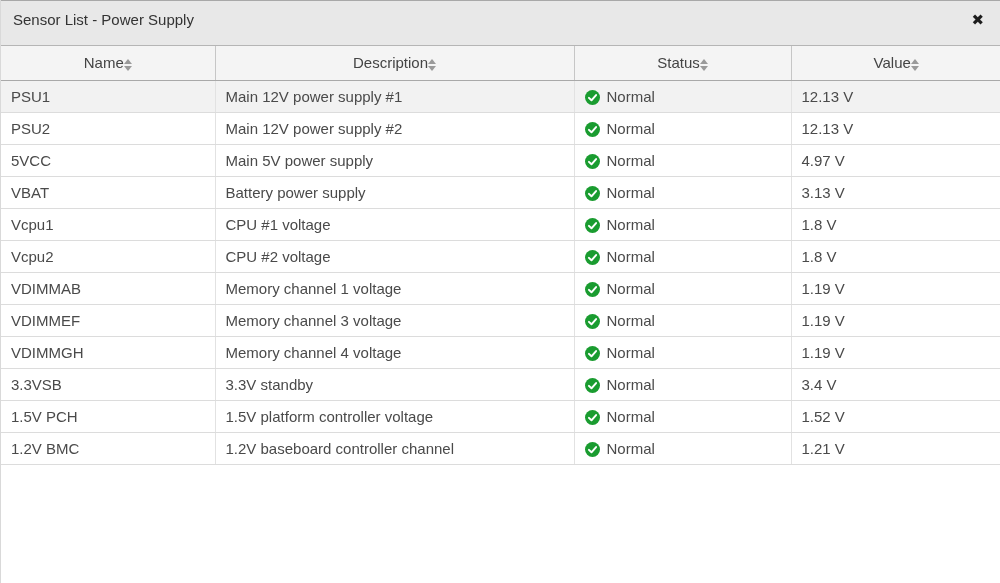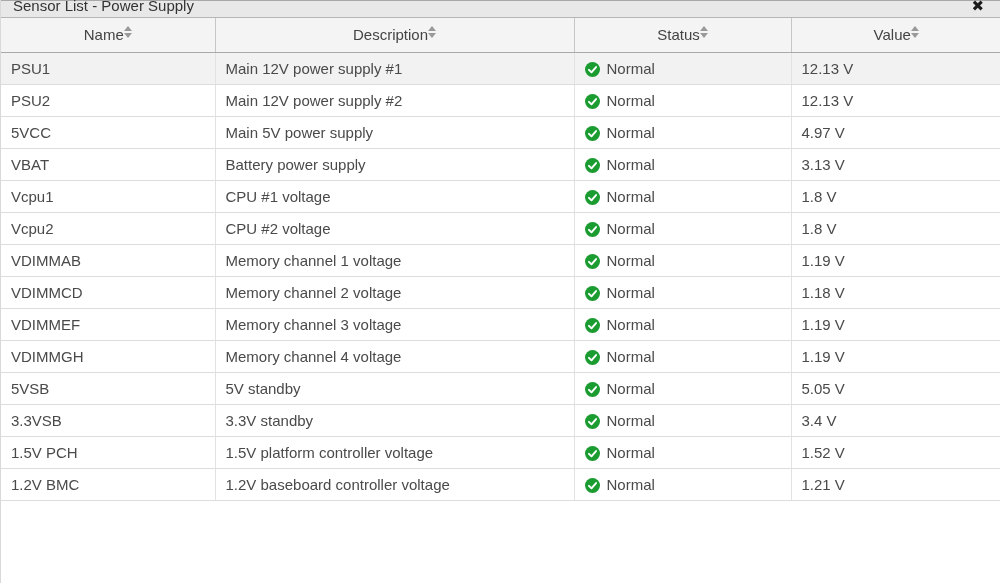--- a/index.html
+++ b/index.html
@@ -7,21 +7,21 @@
   body {
     font-family:"Liberation Sans","DejaVu Sans",sans-serif;
     width:1000px; height:583px; overflow:hidden;
   }
   .panel {
     width:1000px; height:583px; background:#fff; position:relative;
     border-left:1px solid #d9d9d9;
   }
   
   .titlebar {
-    height:18px; background:var(--titlebar-bg,#e8e8e8);
+    height:46px; background:var(--titlebar-bg,#e8e8e8);
     border-top:1px solid #a8a8a8; border-bottom:1px solid #b5b5b5;
     display:flex; align-items:center; justify-content:space-between;
     padding:0 14px 8px 12px;
   }
   .titlebar .title { font-size:15px; color:#333; }
   .close-btn {
     font-size:15px; font-weight:bold; color:#1c1c1c; cursor:pointer;
     line-height:1; padding:2px; user-select:none;
   }
   
@@ -30,21 +30,21 @@
   col.c-desc  { width:359px; }
   col.c-status{ width:217px; }
   col.c-value { width:210px; }
   thead th {
     height:34px; background:var(--header-bg,#f4f4f4);
     border-right:1px solid #c6c6c6; border-bottom:1px solid #a9a9a9;
     font-weight:normal; font-size:15px; color:#444;
     text-align:center; vertical-align:middle; cursor:pointer;
   }
   thead th:last-child { border-right:none; }
-  .th-inner { display:inline-flex; align-items:flex-start; }
+  .th-inner { display:inline-flex; align-items:flex-end; }
   .sort-icon { display:inline-flex; flex-direction:column; gap:2px; }
   .sort-icon .tri-up {
     width:0; height:0;
     border-left:4px solid transparent; border-right:4px solid transparent;
     border-bottom:5px solid #9a9a9a;
   }
   .sort-icon .tri-down {
     width:0; height:0;
     border-left:4px solid transparent; border-right:4px solid transparent;
     border-top:5px solid #9a9a9a;
@@ -210,34 +210,20 @@
           <svg width="15" height="15" viewBox="0 0 16 16" aria-hidden="true">
             <circle cx="8" cy="8" r="8" fill="var(--status-ok,#1a9c30)"></circle>
             <path d="M4.2 8.4 L6.9 11 L11.8 5.4" fill="none" stroke="#ffffff" stroke-width="2.1" stroke-linecap="round" stroke-linejoin="round"></path>
           </svg>
           <span>Normal</span>
         </span>
       </td>
       <td><span>1.19 V</span></td>
     </tr>
         <tr>
-      <td><span>VDIMMCD</span></td>
-      <td><span>Memory channel 2 voltage</span></td>
-      <td>
-        <span class="status-cell">
-          <svg width="15" height="15" viewBox="0 0 16 16" aria-hidden="true">
-            <circle cx="8" cy="8" r="8" fill="var(--status-ok,#1a9c30)"></circle>
-            <path d="M4.2 8.4 L6.9 11 L11.8 5.4" fill="none" stroke="#ffffff" stroke-width="2.1" stroke-linecap="round" stroke-linejoin="round"></path>
-          </svg>
-          <span>Normal</span>
-        </span>
-      </td>
-      <td><span>1.18 V</span></td>
-    </tr>
-        <tr>
       <td><span>VDIMMEF</span></td>
       <td><span>Memory channel 3 voltage</span></td>
       <td>
         <span class="status-cell">
           <svg width="15" height="15" viewBox="0 0 16 16" aria-hidden="true">
             <circle cx="8" cy="8" r="8" fill="var(--status-ok,#1a9c30)"></circle>
             <path d="M4.2 8.4 L6.9 11 L11.8 5.4" fill="none" stroke="#ffffff" stroke-width="2.1" stroke-linecap="round" stroke-linejoin="round"></path>
           </svg>
           <span>Normal</span>
         </span>
@@ -252,34 +238,20 @@
           <svg width="15" height="15" viewBox="0 0 16 16" aria-hidden="true">
             <circle cx="8" cy="8" r="8" fill="var(--status-ok,#1a9c30)"></circle>
             <path d="M4.2 8.4 L6.9 11 L11.8 5.4" fill="none" stroke="#ffffff" stroke-width="2.1" stroke-linecap="round" stroke-linejoin="round"></path>
           </svg>
           <span>Normal</span>
         </span>
       </td>
       <td><span>1.19 V</span></td>
     </tr>
         <tr>
-      <td><span>5VSB</span></td>
-      <td><span>5V standby</span></td>
-      <td>
-        <span class="status-cell">
-          <svg width="15" height="15" viewBox="0 0 16 16" aria-hidden="true">
-            <circle cx="8" cy="8" r="8" fill="var(--status-ok,#1a9c30)"></circle>
-            <path d="M4.2 8.4 L6.9 11 L11.8 5.4" fill="none" stroke="#ffffff" stroke-width="2.1" stroke-linecap="round" stroke-linejoin="round"></path>
-          </svg>
-          <span>Normal</span>
-        </span>
-      </td>
-      <td><span>5.05 V</span></td>
-    </tr>
-        <tr>
       <td><span>3.3VSB</span></td>
       <td><span>3.3V standby</span></td>
       <td>
         <span class="status-cell">
           <svg width="15" height="15" viewBox="0 0 16 16" aria-hidden="true">
             <circle cx="8" cy="8" r="8" fill="var(--status-ok,#1a9c30)"></circle>
             <path d="M4.2 8.4 L6.9 11 L11.8 5.4" fill="none" stroke="#ffffff" stroke-width="2.1" stroke-linecap="round" stroke-linejoin="round"></path>
           </svg>
           <span>Normal</span>
         </span>
@@ -295,21 +267,21 @@
             <circle cx="8" cy="8" r="8" fill="var(--status-ok,#1a9c30)"></circle>
             <path d="M4.2 8.4 L6.9 11 L11.8 5.4" fill="none" stroke="#ffffff" stroke-width="2.1" stroke-linecap="round" stroke-linejoin="round"></path>
           </svg>
           <span>Normal</span>
         </span>
       </td>
       <td><span>1.52 V</span></td>
     </tr>
         <tr>
       <td><span>1.2V BMC</span></td>
-      <td><span>1.2V baseboard controller voltage</span></td>
+      <td><span>1.2V baseboard controller channel</span></td>
       <td>
         <span class="status-cell">
           <svg width="15" height="15" viewBox="0 0 16 16" aria-hidden="true">
             <circle cx="8" cy="8" r="8" fill="var(--status-ok,#1a9c30)"></circle>
             <path d="M4.2 8.4 L6.9 11 L11.8 5.4" fill="none" stroke="#ffffff" stroke-width="2.1" stroke-linecap="round" stroke-linejoin="round"></path>
           </svg>
           <span>Normal</span>
         </span>
       </td>
       <td><span>1.21 V</span></td>

